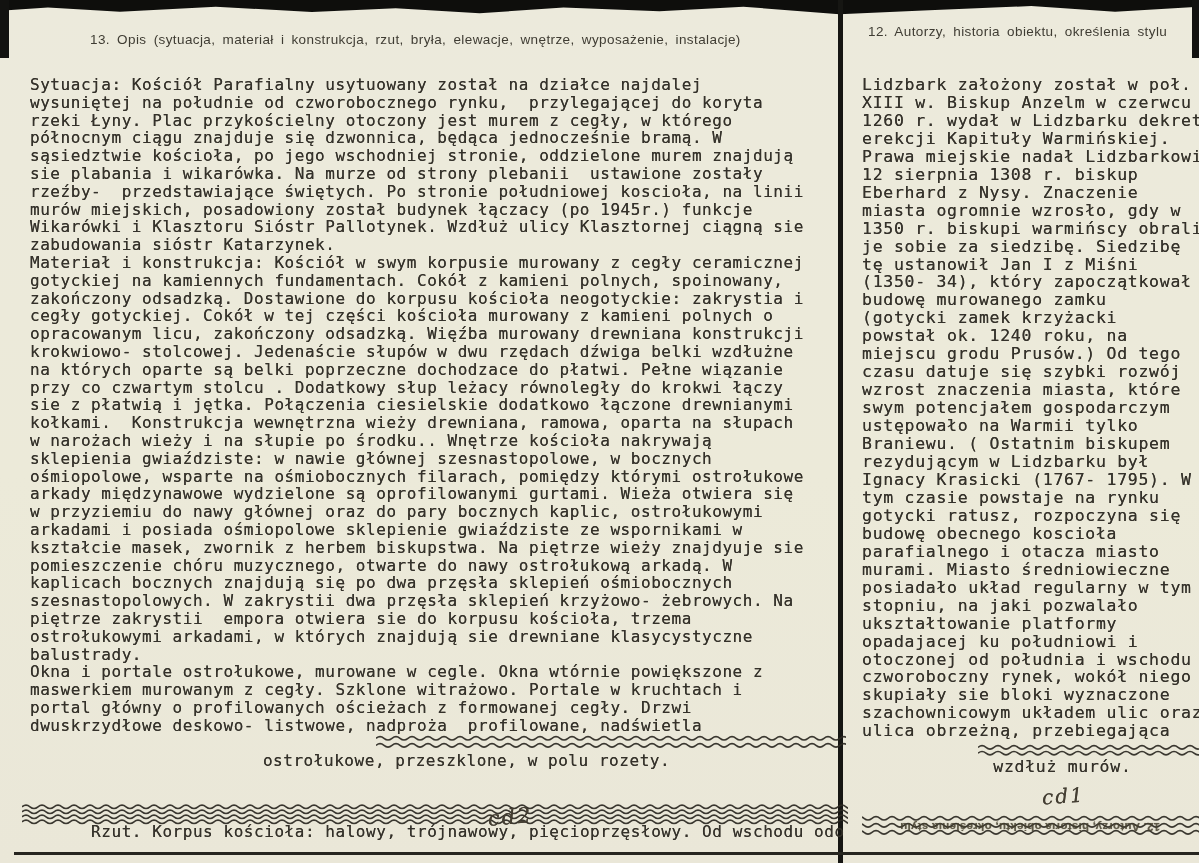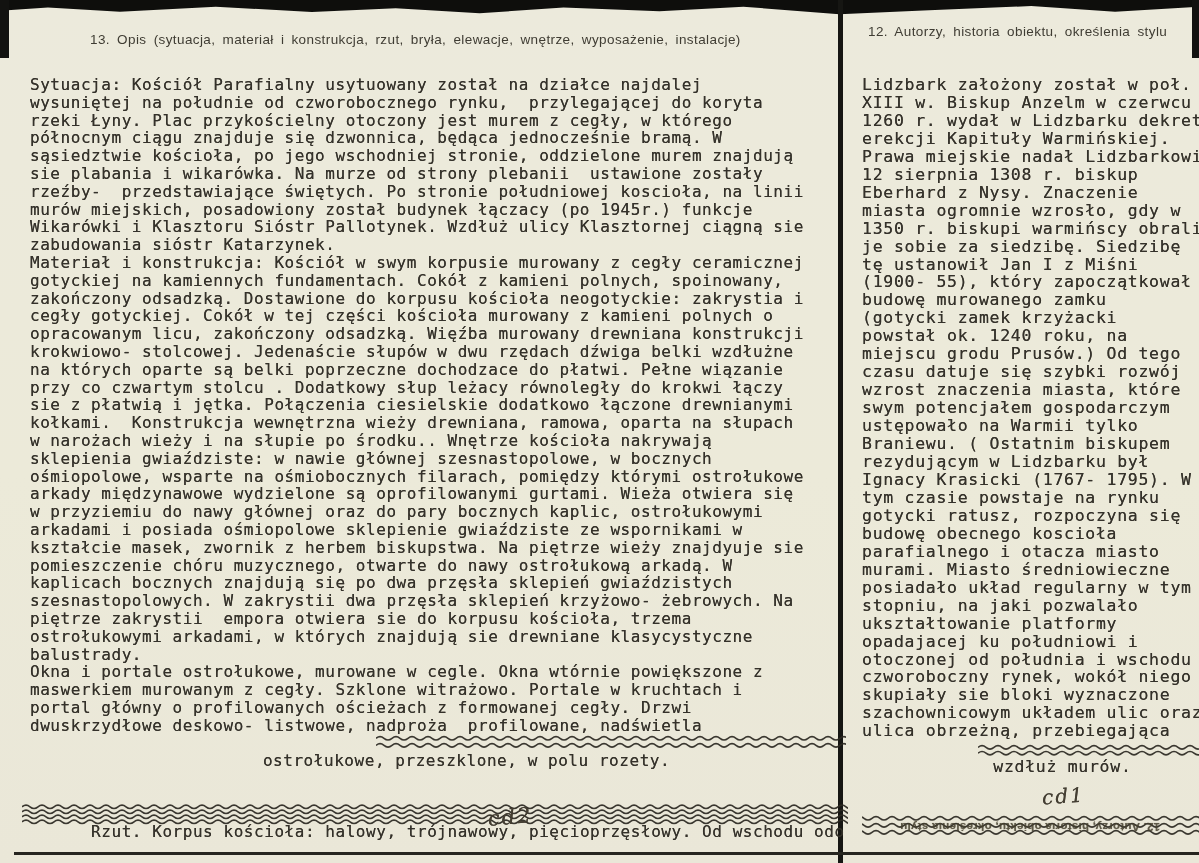--- a/index.html
+++ b/index.html
@@ -83,21 +83,21 @@
         <div class="tline">sie z płatwią i jętka. Połączenia ciesielskie dodatkowo łączone drewnianymi</div>
         <div class="tline">kołkami.  Konstrukcja wewnętrzna wieży drewniana, ramowa, oparta na słupach</div>
         <div class="tline">w narożach wieży i na słupie po środku.. Wnętrze kościoła nakrywają</div>
         <div class="tline">sklepienia gwiaździste: w nawie głównej szesnastopolowe, w bocznych</div>
         <div class="tline">ośmiopolowe, wsparte na ośmiobocznych filarach, pomiędzy którymi ostrołukowe</div>
         <div class="tline">arkady międzynawowe wydzielone są oprofilowanymi gurtami. Wieża otwiera się</div>
         <div class="tline">w przyziemiu do nawy głównej oraz do pary bocznych kaplic, ostrołukowymi</div>
         <div class="tline">arkadami i posiada ośmiopolowe sklepienie gwiaździste ze wspornikami w</div>
         <div class="tline">kształcie masek, zwornik z herbem biskupstwa. Na piętrze wieży znajdyuje sie</div>
         <div class="tline">pomieszczenie chóru muzycznego, otwarte do nawy ostrołukową arkadą. W</div>
-        <div class="tline">kaplicach bocznych znajdują się po dwa przęsła sklepień gwiaździstych</div>
+        <div class="tline">kaplicach bocznych znajdują się po dwa przęsła sklepień ośmiobocznych</div>
         <div class="tline">szesnastopolowych. W zakrystii dwa przęsła sklepień krzyżowo- żebrowych. Na</div>
         <div class="tline">piętrze zakrystii  empora otwiera sie do korpusu kościoła, trzema</div>
         <div class="tline">ostrołukowymi arkadami, w których znajdują sie drewniane klasycystyczne</div>
         <div class="tline">balustrady.</div>
         <div class="tline">Okna i portale ostrołukowe, murowane w cegle. Okna wtórnie powiększone z</div>
         <div class="tline">maswerkiem murowanym z cegły. Szklone witrażowo. Portale w kruchtach i</div>
         <div class="tline">portal główny o profilowanych ościeżach z formowanej cegły. Drzwi</div>
         <div class="tline">dwuskrzydłowe deskowo- listwowe, nadproża  profilowane, nadświetla</div>
       </div>
 
@@ -128,21 +128,21 @@
         <div class="tline">XIII w. Biskup Anzelm w czerwcu</div>
         <div class="tline">1260 r. wydał w Lidzbarku dekret</div>
         <div class="tline">erekcji Kapituły Warmińskiej.</div>
         <div class="tline">Prawa miejskie nadał Lidzbarkowi</div>
         <div class="tline">12 sierpnia 1308 r. biskup</div>
         <div class="tline">Eberhard z Nysy. Znaczenie</div>
         <div class="tline">miasta ogromnie wzrosło, gdy w</div>
         <div class="tline">1350 r. biskupi warmińscy obrali</div>
         <div class="tline">je sobie za siedzibę. Siedzibę</div>
         <div class="tline">tę ustanowił Jan I z Miśni</div>
-        <div class="tline">(1900- 55), który zapoczątkował</div>
+        <div class="tline">(1350- 34), który zapoczątkował</div>
         <div class="tline">budowę murowanego zamku</div>
         <div class="tline">(gotycki zamek krzyżacki</div>
         <div class="tline">powstał ok. 1240 roku, na</div>
         <div class="tline">miejscu grodu Prusów.) Od tego</div>
         <div class="tline">czasu datuje się szybki rozwój</div>
         <div class="tline">wzrost znaczenia miasta, które</div>
         <div class="tline">swym potencjałem gospodarczym</div>
         <div class="tline">ustępowało na Warmii tylko</div>
         <div class="tline">Braniewu. ( Ostatnim biskupem</div>
         <div class="tline">rezydującym w Lidzbarku był</div>

